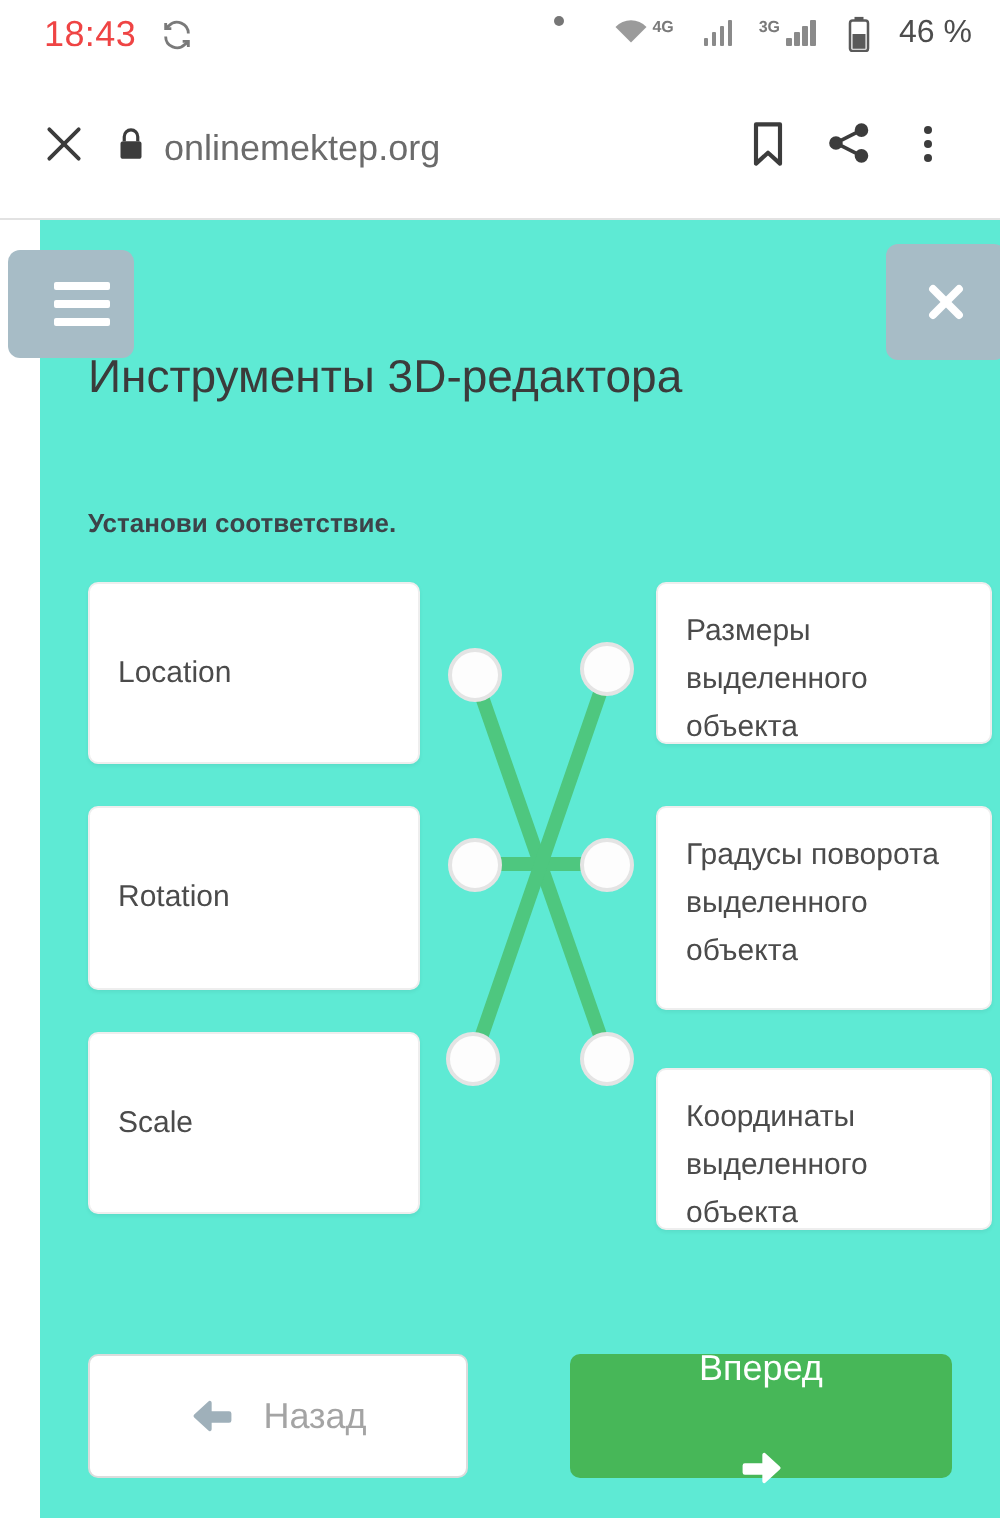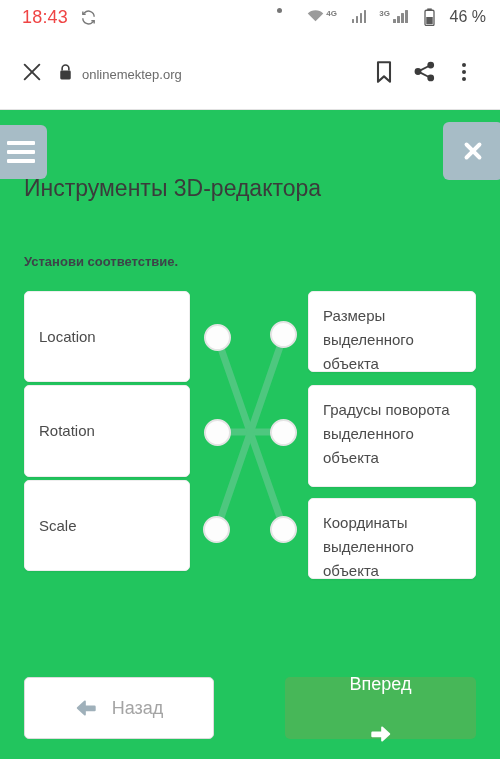--- a/index.html
+++ b/index.html
@@ -95,34 +95,35 @@
   }
   .bb-title {
     font-size: 19px;
     color: #2b2b2b;
     white-space: nowrap;
     overflow: hidden;
     text-overflow: ellipsis;
     line-height: 22px;
   }
   .bb-url {
-    font-size: 13px;
+    font-size: 18px;
     color: #6b6b6b;
     line-height: 17px;
     margin-top: 5px;
   }
   .bb-actions { display:flex; align-items:center; flex:0 0 auto; }
   .kebab { display:flex; flex-direction:column; gap:3px; align-items:center; }
   .kebab i { width:4px; height:4px; border-radius:50%; background:#3c3c3c; display:block;}
 
   
   .page {
     position: relative;
-    background: #22c55e;
+    background: #5eead4;
     height: 649px;
+    margin-left: 20px;
   }
   .topbar-row {
     position: relative;
     height: 72px;
   }
   .menu-btn {
     position: absolute;
     left: -16px;
     top: 15px;
     width: 63px;
@@ -174,20 +175,21 @@
   .match-area {
     position: relative;
     margin-top: 22px;
     height: 290px;
   }
   .col {
     position: absolute;
     top: 0;
     display: flex;
     flex-direction: column;
+    gap: 18px;
   }
   .col-left { left: 24px; width: 166px; }
   .col-right { left: 308px; width: 168px; }
 
   .card {
     background: #ffffff;
     border: 1px solid #eeeeee;
     border-radius: 5px;
     box-shadow: 0 1px 2px rgba(0,0,0,0.06);
     box-sizing: border-box;

